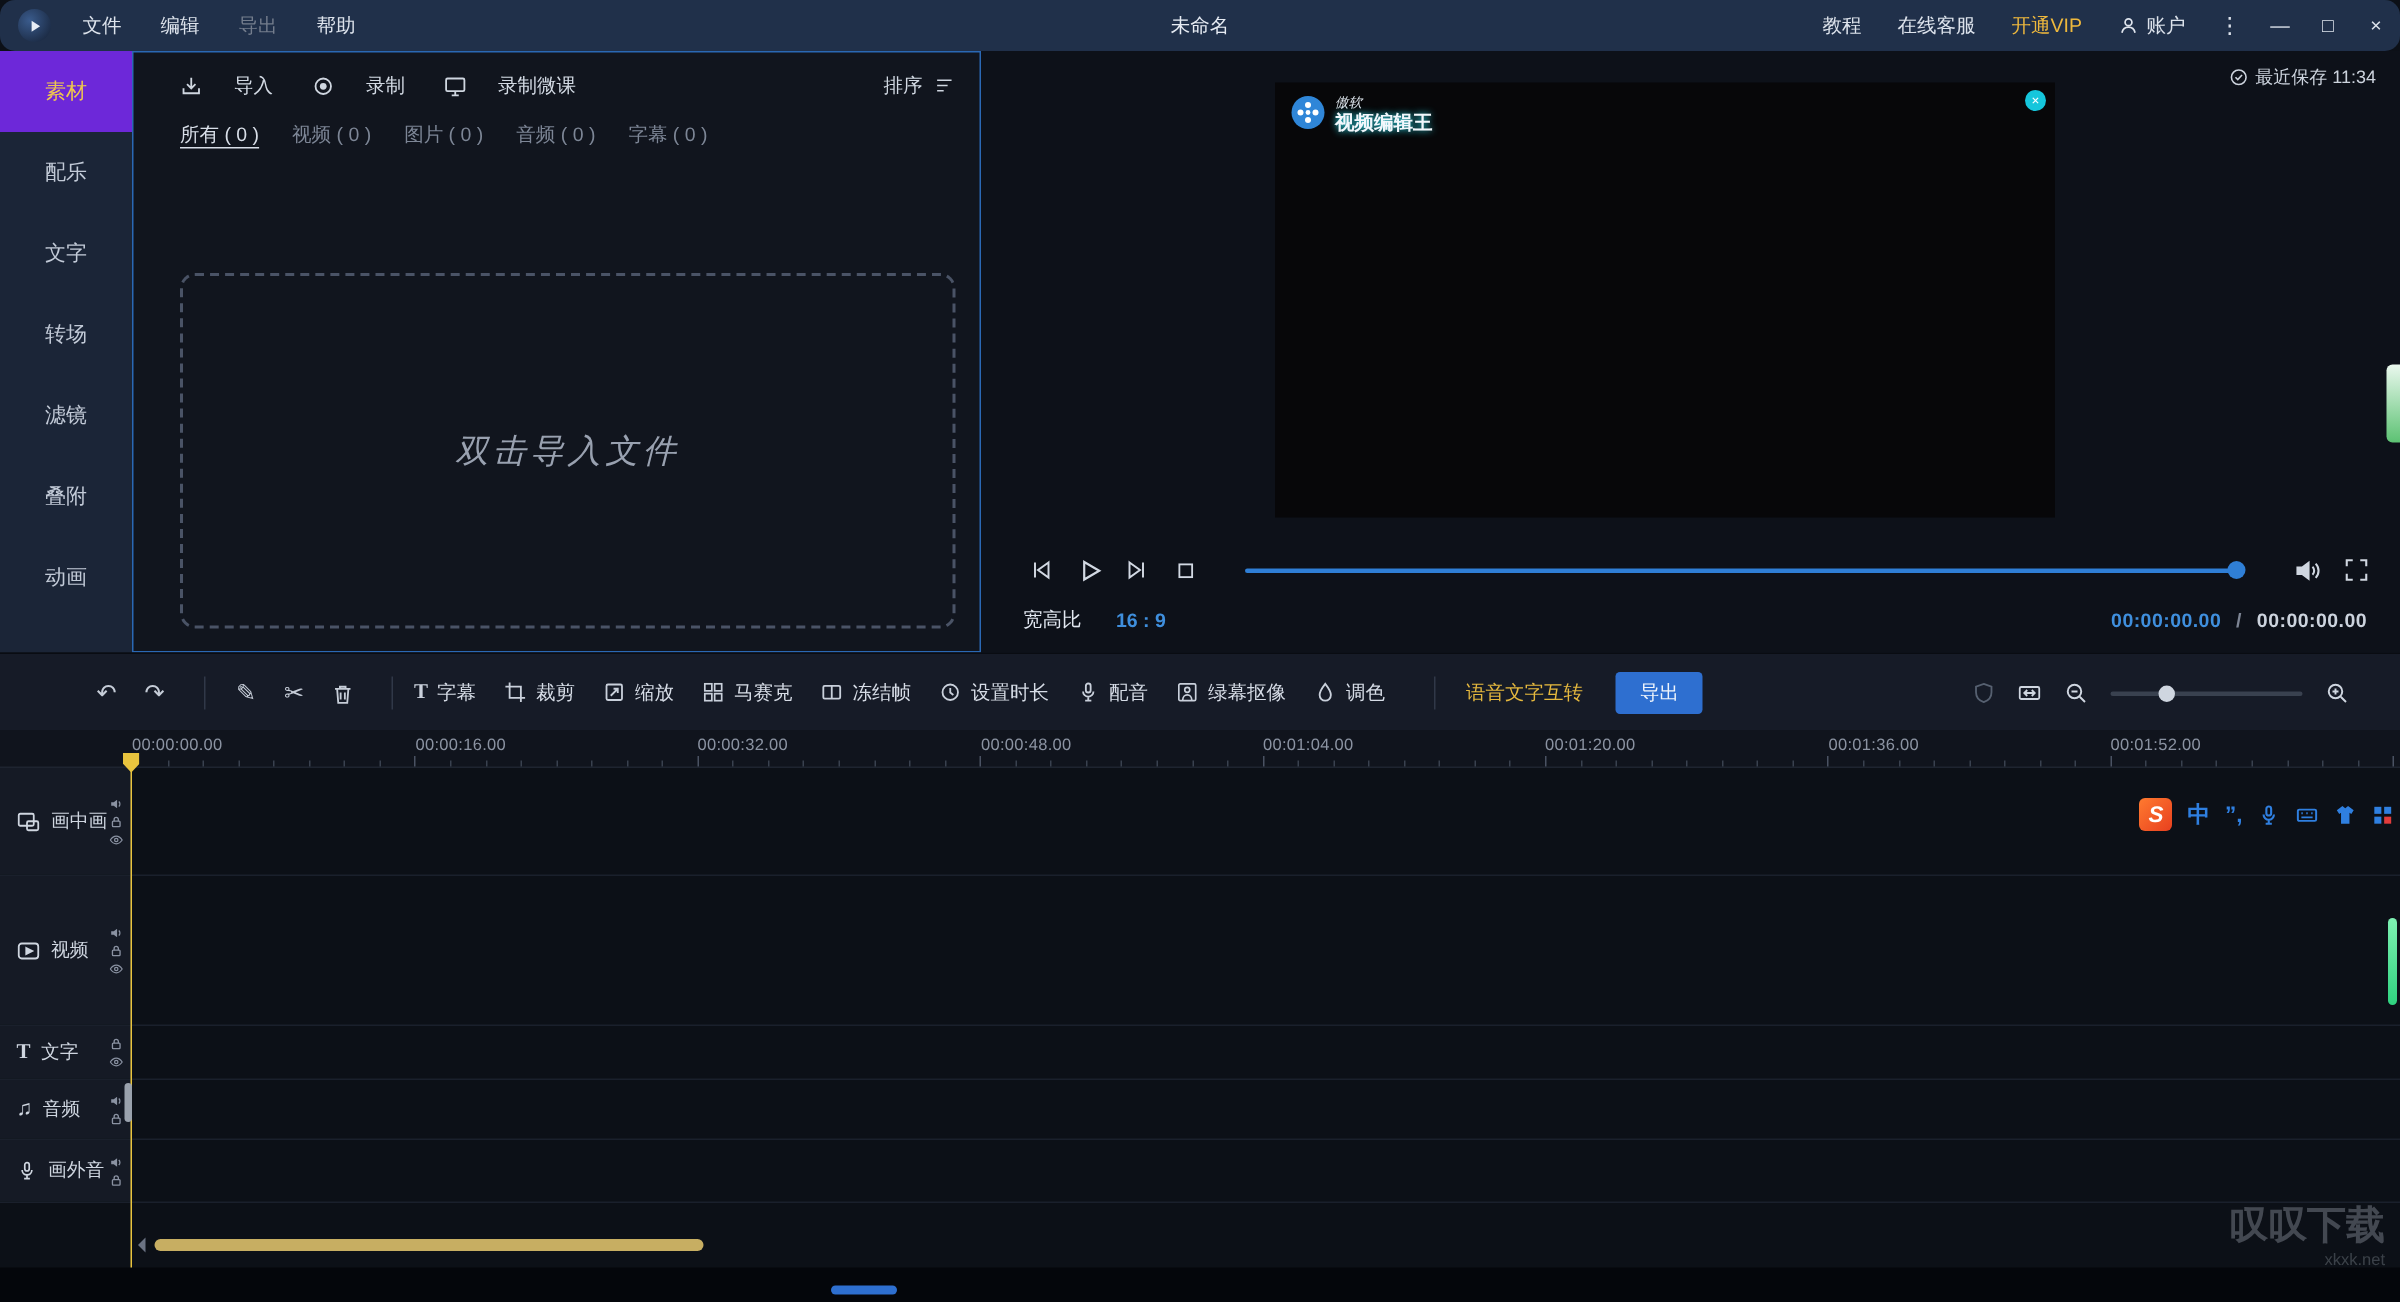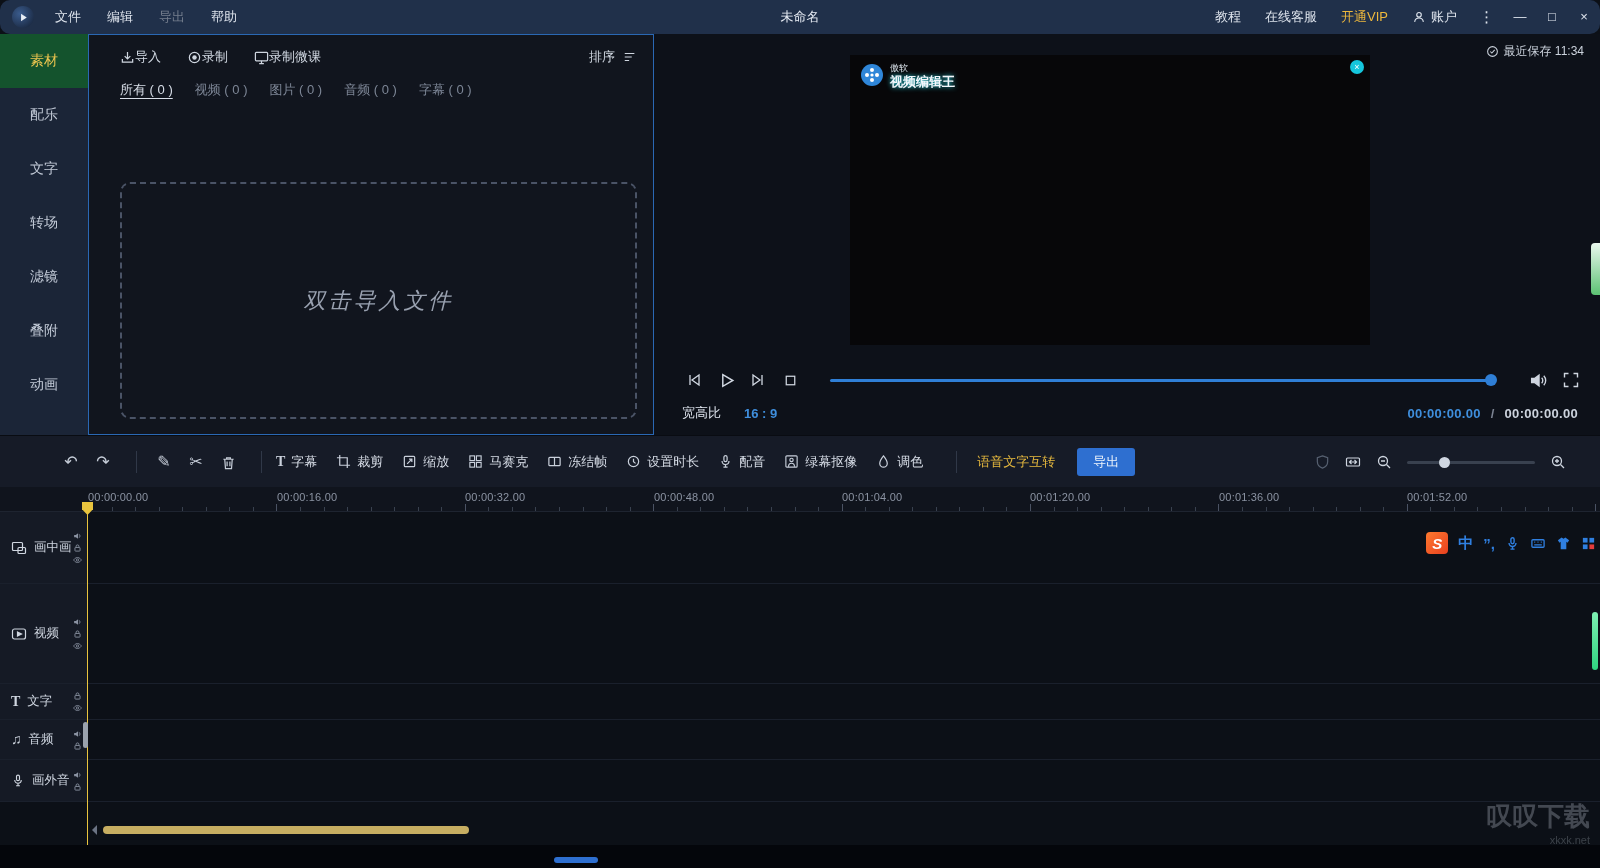--- a/index.html
+++ b/index.html
@@ -21,47 +21,47 @@
   .tb-link { padding:0 12px; }
   .tb-vip { color:#eeb83d; }
   .tb-account { display:flex; align-items:center; gap:5px; padding:0 12px; }
   .tb-more { padding:0 10px; font-size:15px; }
   .win-btn { width:32px; text-align:center; font-size:13px; line-height:34px; color:#dde3ec; }
 
   
   .sidebar { position:absolute; top:34px; left:0; width:88px; height:401px; background:#1b2537; }
   .side-item { height:54px; display:flex; align-items:center; justify-content:center;
                font-size:14px; color:#c2cad7; }
-  .side-item.active { color:#eec64f; background:#14532d;text-align:right; }
+  .side-item.active { color:#eec64f; background:#6d28d9;text-align:right; }
 
   
   .media-panel { position:absolute; top:34px; left:88px; width:566px; height:401px;
                  background:#11151e; border:1px solid #2a68b4; }
   .media-tabs { margin:22px 16px 0 31px; height:33px; background:#262c39; display:flex; }
   .media-tab { padding:0 23px; line-height:33px; font-size:14px; color:#ccd3dd; }
   .media-tab.active { background:#e9b83e; color:#232730; font-weight:bold; }
   .media-actions { margin:13px 16px 0 31px; display:flex; align-items:center; font-size:13px; color:#d3dae4; }
-  .media-action { display:flex; align-items:center; gap:0; margin-right:26px; }
+  .media-action { display:flex; align-items:center; gap:21px; margin-right:26px; }
   .media-sort { margin-left:auto; display:flex; align-items:center; gap:8px; }
   .media-filters { margin:15px 16px 0 31px; display:flex; gap:22px; font-size:13px; }
   .media-filter { color:#7d8696; }
   .media-filter.active { color:#d8dee8; text-decoration:underline; text-underline-offset:4px; }
   .dropzone { position:absolute; left:31px; right:16px; top:147px; bottom:15px;
               border:2px dashed #4a5366; border-radius:10px;
               display:flex; align-items:center; justify-content:center; }
   .dropzone-text { font-family:"DejaVu Serif",serif; font-style:italic; font-size:22px;
                    color:#99a1b0; letter-spacing:3px; }
 
   
   .preview-panel { position:absolute; top:34px; left:654px; right:0; height:401px; background:#0d1119; }
   .saved { position:absolute; top:9px; right:16px; display:flex; gap:5px; align-items:center;
            font-size:12px; color:#ccd3dd; }
   .video-canvas { position:absolute; left:196px; top:21px; width:520px; height:290px; background:#070709; }
   .brand { position:absolute; left:10px; top:8px; display:flex; gap:6px; align-items:flex-start; }
-  .brand-top { font-size:9px; color:#dfe7ef; line-height:10px; }
+  .brand-top { font-size:9px; color:#dfe7ef; line-height:10px;font-style:italic; }
   .brand-bottom { font-size:13px; color:#f2f7fc; font-weight:bold; text-shadow:0 0 5px #2bd9e8; }
   .wm-badge { position:absolute; top:5px; right:6px; width:14px; height:14px; border-radius:50%;
               background:#15c6dc; color:#fff; font-size:9px; line-height:14px; text-align:center; }
   .transport-row { position:absolute; left:24px; right:20px; top:330px; height:32px;
                    display:flex; align-items:center; }
   .tp-btn { width:32px; display:flex; justify-content:center; color:#d2d9e3; }
   .progress { flex:1; margin:0 18px 0 24px; position:relative; height:14px; }
   .progress-line { position:absolute; top:6px; left:0; right:8px; height:3px; background:#2f7fd6; border-radius:2px; }
   .progress-handle { position:absolute; right:0; top:1px; width:12px; height:12px; border-radius:50%; background:#2f7fd6; }
   .pv-icon { margin-left:14px; }

